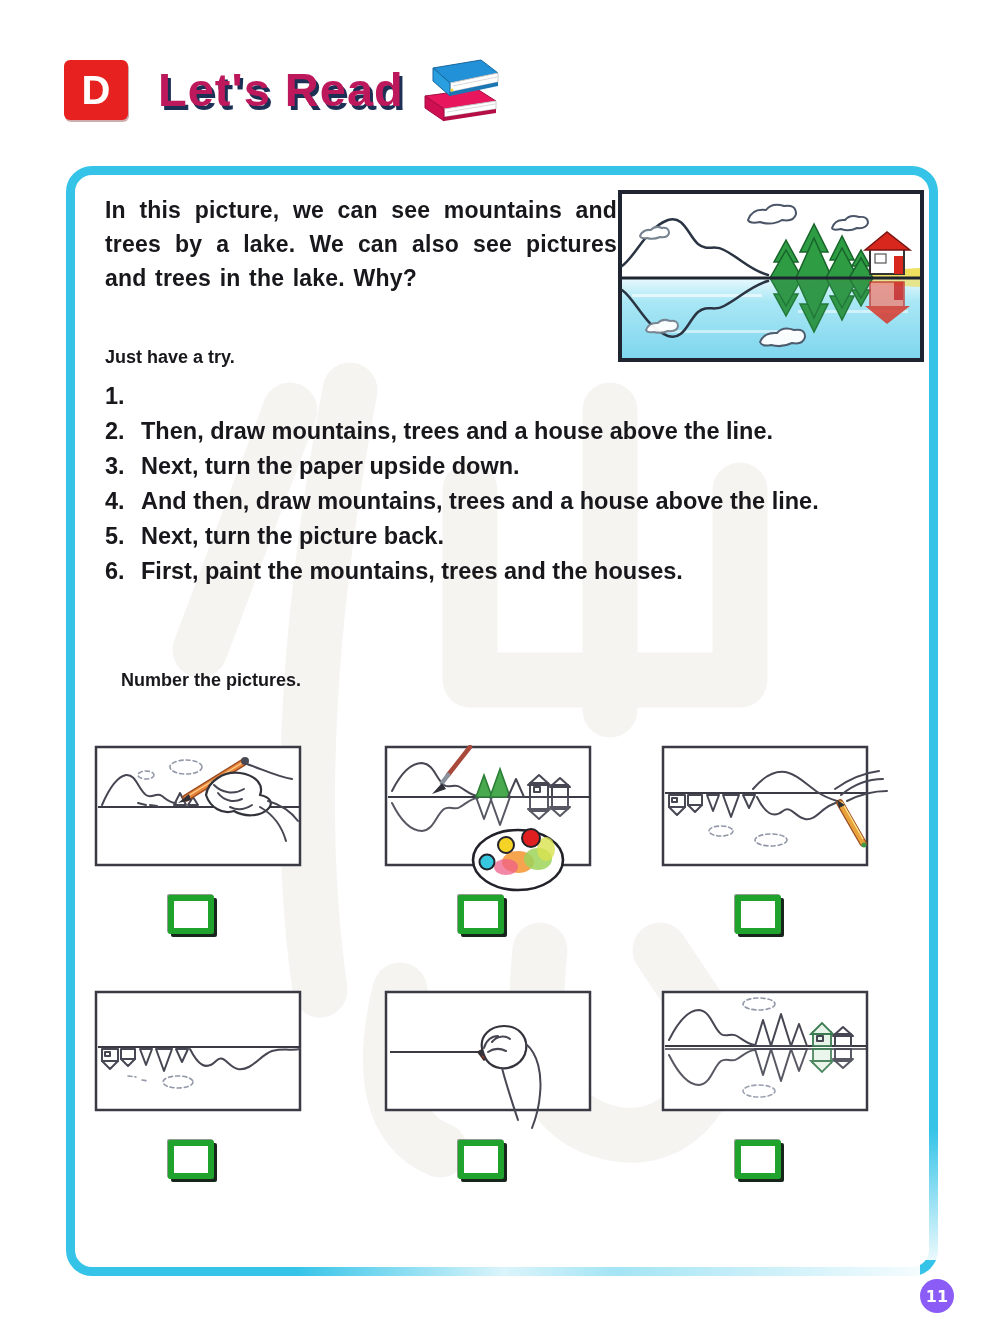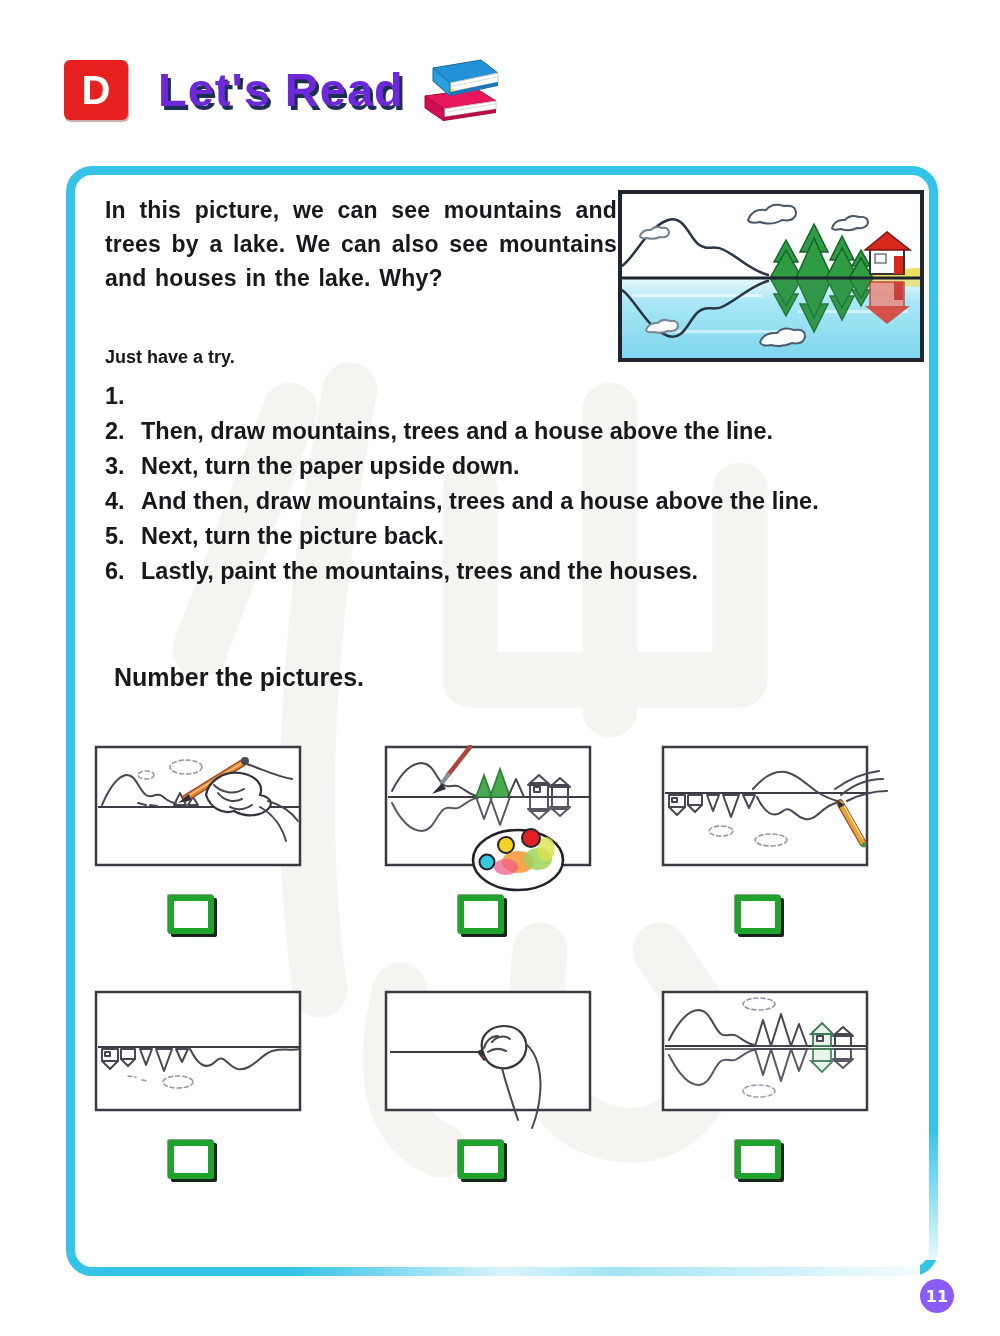--- a/index.html
+++ b/index.html
@@ -4,21 +4,21 @@
 <style>
   html,body{margin:0;padding:0;background:#ffffff;}
   .page{position:relative;width:1000px;height:1336px;background:#ffffff;overflow:hidden;
         font-family:"Liberation Sans",sans-serif;color:#17171c;}
 
   
   .badge{position:absolute;left:64px;top:60px;width:64px;height:60px;background:#e6211f;
          border-radius:6px;display:flex;align-items:center;justify-content:center;
          color:#ffffff;font-size:40px;font-weight:bold;box-shadow:1px 2px 0 rgba(120,20,20,.35);}
   .title{position:absolute;left:158px;top:62px;margin:0;font-size:47px;font-weight:bold;
-         color:#6d28d9;letter-spacing:1px;text-shadow:3px 4px 0 #1c2f55;}
+         color:#be185d;letter-spacing:1px;text-shadow:3px 4px 0 #1c2f55;}
   .books{position:absolute;left:403px;top:56px;}
 
   
   .frame{position:absolute;left:66px;top:166px;width:854px;height:1092px;
          border:9px solid #35c4e8;border-radius:26px;}
   .fade-bottom{position:absolute;left:120px;top:1256px;width:800px;height:22px;
          background:linear-gradient(90deg,rgba(255,255,255,0) 0%,rgba(255,255,255,0) 22%,
          rgba(255,255,255,.82) 48%,rgba(255,255,255,.55) 62%,rgba(255,255,255,.95) 100%);}
   .fade-right{position:absolute;left:916px;top:1130px;width:24px;height:130px;
          background:linear-gradient(180deg,rgba(255,255,255,0),rgba(255,255,255,.9));}
@@ -26,21 +26,21 @@
   
   .watermark{position:absolute;left:140px;top:350px;opacity:.6;}
 
   
   .intro{position:absolute;left:105px;top:193px;width:512px;margin:0;font-size:23px;
          line-height:34px;font-weight:bold;letter-spacing:.2px;word-spacing:2px;text-align:justify;}
   .tryhead{position:absolute;left:105px;top:347px;margin:0;font-size:18px;font-weight:bold;}
   .steps{position:absolute;left:105px;top:383px;width:822px;}
   .step{display:flex;height:35px;align-items:flex-start;font-size:23.5px;font-weight:bold;white-space:nowrap;}
   .step .num{width:36px;flex:0 0 36px;}
-  .numinstr{position:absolute;left:105px;top:654px;margin:9px;font-size:25px;font-weight:bold;}
+  .numinstr{position:absolute;left:105px;top:654px;margin:16px;font-size:18px;font-weight:bold;}
 
   
   .lakepic{position:absolute;left:618px;top:190px;}
 
   
   .cell{position:absolute;width:228px;}
   .c1{left:94px;top:745px;}  .c2{left:384px;top:745px;}  .c3{left:661px;top:745px;}
   .c4{left:94px;top:990px;}  .c5{left:384px;top:990px;}  .c6{left:661px;top:990px;}
   .cell svg{display:block;}
   .ansbox{width:34px;height:27px;margin:0 0 0 74px;background:#ffffff;
@@ -89,21 +89,21 @@
     <polygon points="30,12 78,4 95,17 47,27" fill="#2391d8" stroke="#16679c" stroke-width="1"></polygon>
     <polygon points="47,27 95,17 95,26 47,36" fill="#ffffff" stroke="#c9c9c9" stroke-width="1"></polygon>
     <line x1="50" y1="30" x2="94" y2="21" stroke="#d9d9d9" stroke-width="1"></line>
     <polygon points="47,36 95,26 95,30 47,40" fill="#1b76b4"></polygon>
     <polygon points="30,12 47,27 47,40 30,25" fill="#2a9fe0" stroke="#16679c" stroke-width="1"></polygon>
     <circle cx="49" cy="34" r="1.6" fill="#f5d326"></circle>
   </svg>
 
   <div class="frame"></div>
 
-  <p class="intro">In this picture, we can see mountains and trees by a lake. We can also see mountains and houses in the lake. Why?</p>
+  <p class="intro">In this picture, we can see mountains and trees by a lake. We can also see pictures and trees in the lake. Why?</p>
 
   <svg class="lakepic" width="307" height="172" viewBox="0 0 307 172">
     <defs>
       <linearGradient id="lgw" x1="0" y1="0" x2="0" y2="1">
         <stop offset="0" stop-color="#e8f9fd"></stop>
           <stop offset="0.3" stop-color="#a9e7f5"></stop>
           <stop offset="1" stop-color="#7fd6ee"></stop>
       </linearGradient>
     </defs>
     <rect x="2" y="2" width="302" height="168" fill="#ffffff" stroke="#1e2430" stroke-width="4"></rect>
@@ -179,21 +179,21 @@
     <div class="step">
         <span class="num">4.</span>
         <span>And then, draw mountains, trees and a house above the line.</span>
       </div>
     <div class="step">
         <span class="num">5.</span>
         <span>Next, turn the picture back.</span>
       </div>
     <div class="step">
         <span class="num">6.</span>
-        <span>Lastly, paint the mountains, trees and the houses.</span>
+        <span>First, paint the mountains, trees and the houses.</span>
       </div>
   </div>
 
   <p class="numinstr">Number the pictures.</p>
 
   <div class="cell c1">
     <svg width="228" height="150" viewBox="0 0 228 150">
       <rect class="pp" x="2" y="2" width="204" height="118"></rect>
       <line x1="4" y1="62" x2="206" y2="62" stroke="#3a3a44" stroke-width="2.2"></line>
       <path class="sk" d="M8,60 C14,46 22,32 32,30 C42,29 44,44 52,50 C58,54 62,47 68,51 C72,54 76,58 82,58"></path>

